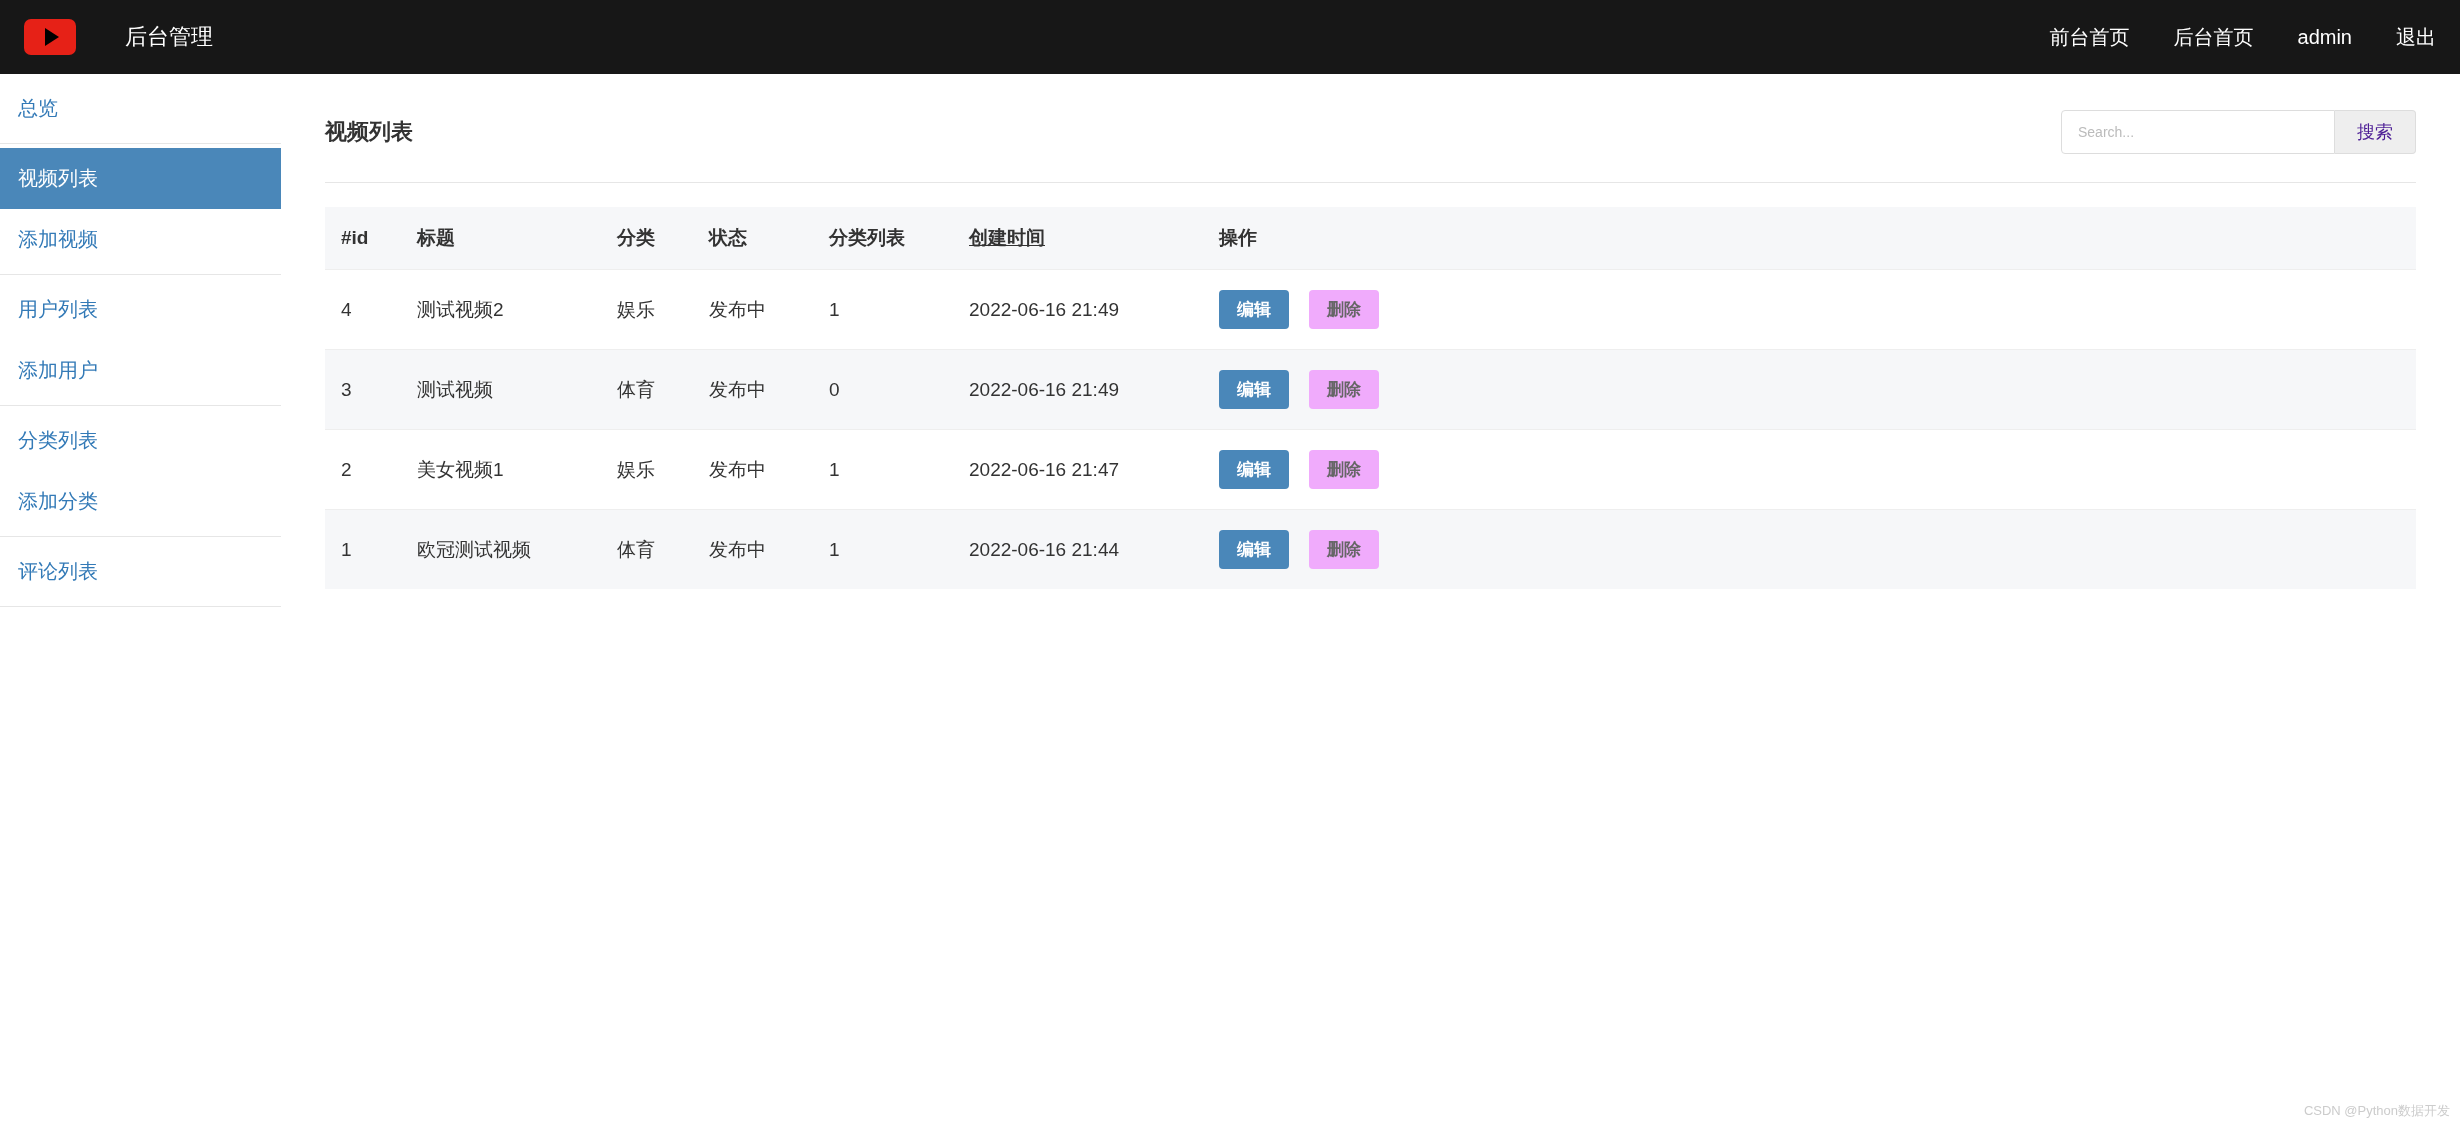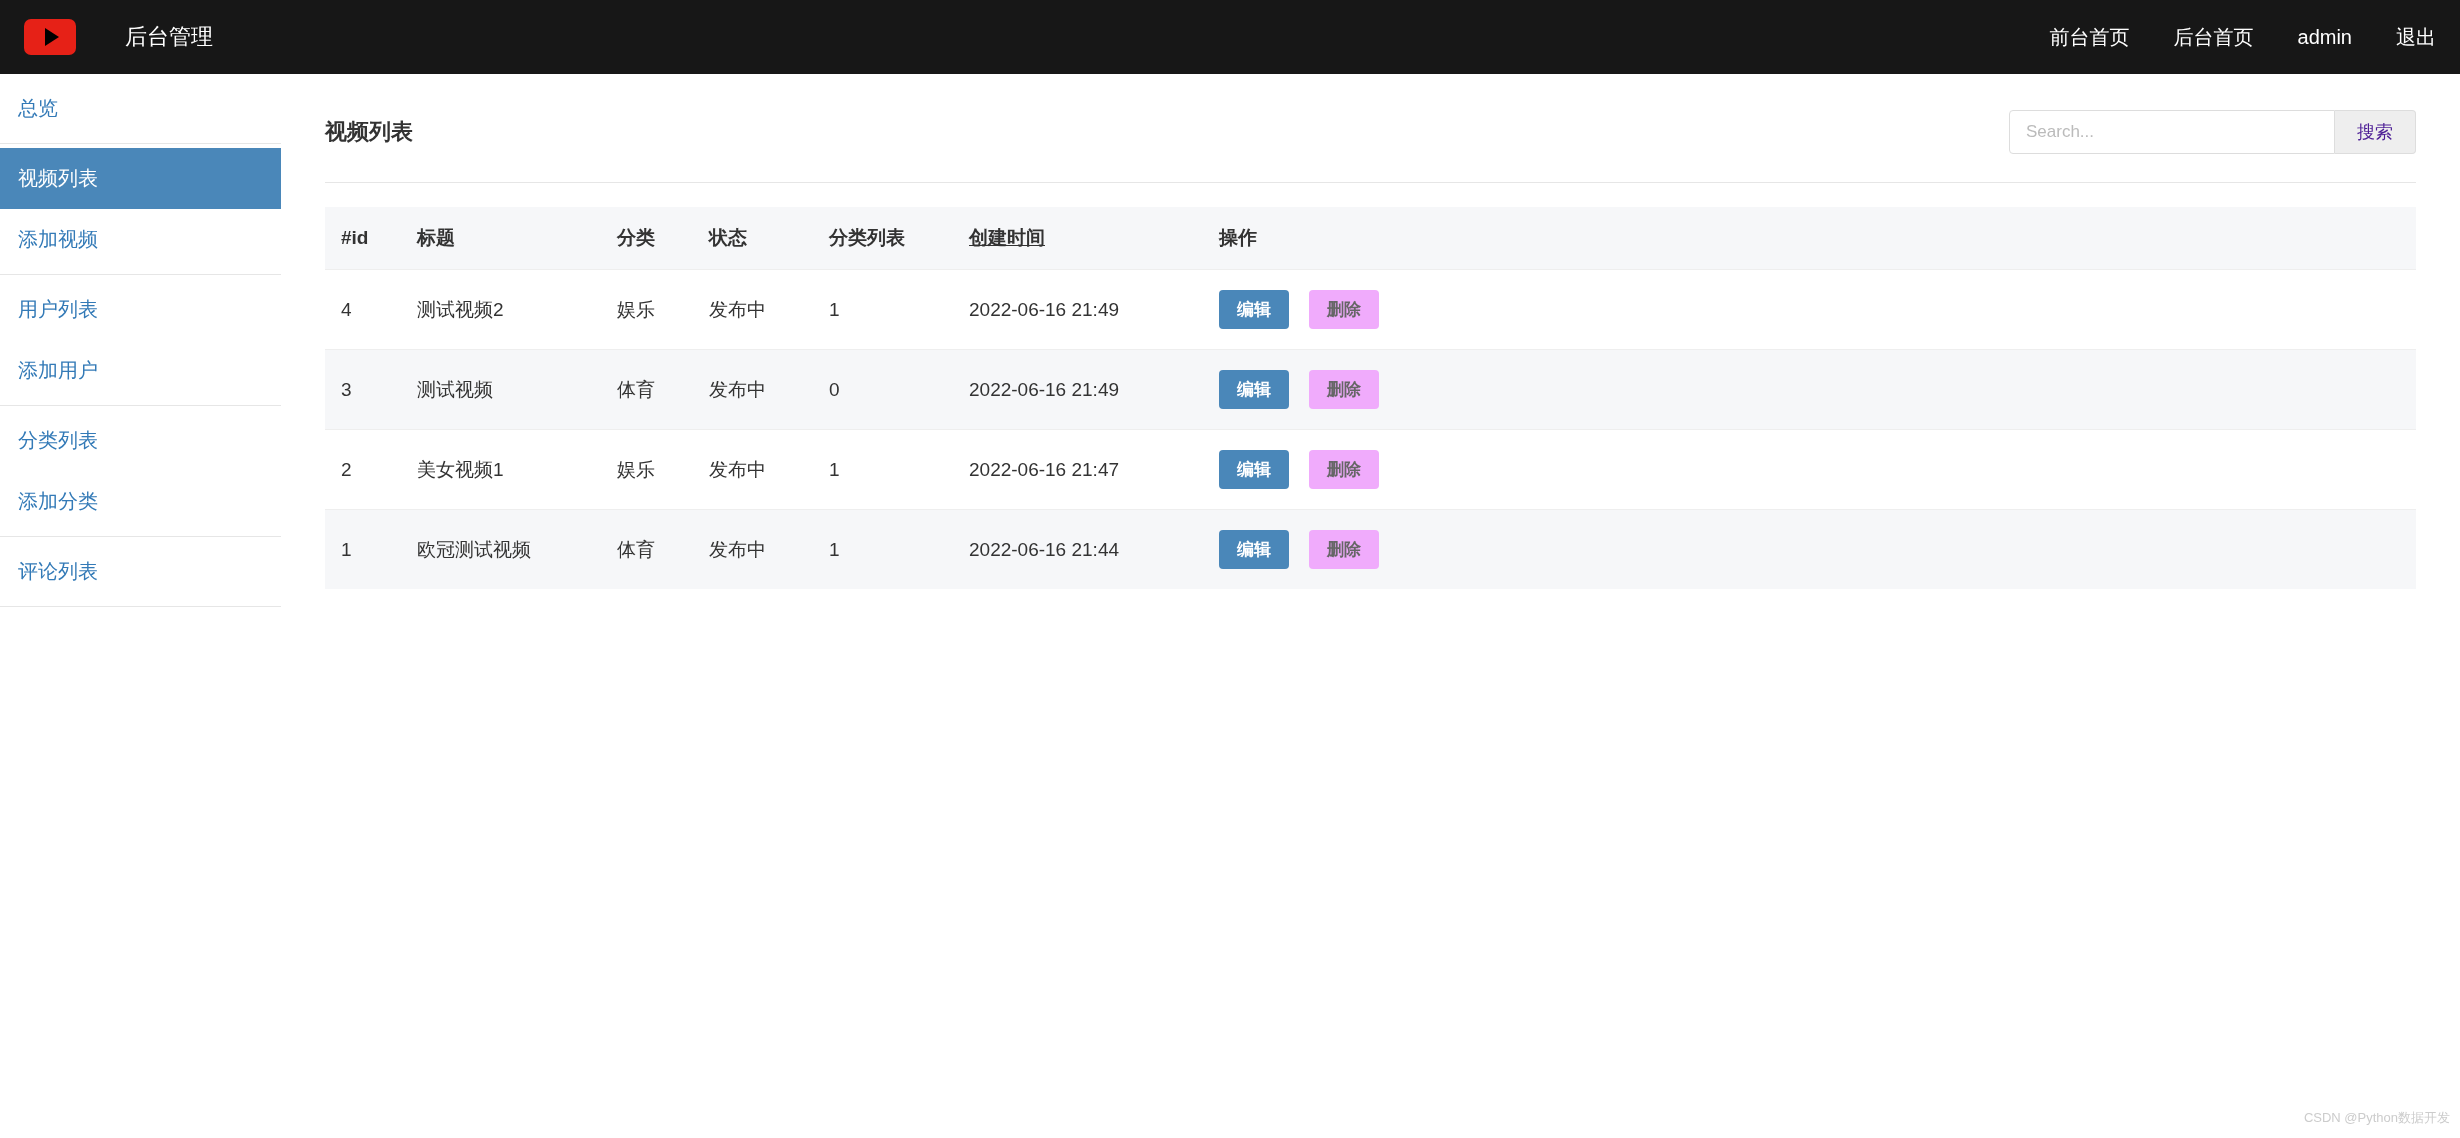--- a/index.html
+++ b/index.html
@@ -16,37 +16,37 @@
     .sidebar { width: 281px; background: #fff; }
     .side-group { border-bottom: 1px solid #e6e6e6; padding: 4px 0; }
     .side-item { display: block; padding: 17px 18px; font-size: 20px; color: #337ab7; cursor: pointer; }
     .side-item.active { background: #4a87b9; color: #fff; }
     
     .content { flex: 1; padding: 36px 44px; }
     .content-head { display: flex; align-items: center; margin-bottom: 28px; }
     .page-title { font-size: 22px; font-weight: 700; color: #333; }
     .head-spacer { flex: 1; }
     .search-box { display: flex; }
-    .search-input { width: 326px; height: 44px; border: 1px solid #ddd; border-radius: 4px 0 0 4px; padding: 0 16px; font-size: 17px; color: #999; outline: none; }
+    .search-input { width: 274px; height: 44px; border: 1px solid #ddd; border-radius: 4px 0 0 4px; padding: 0 16px; font-size: 14px; color: #999; outline: none; }
     .search-input::placeholder { color: #bbb; }
     .search-btn { background: #eee; border: 1px solid #ddd; border-left: none; border-radius: 0 4px 4px 0; padding: 0 22px; font-size: 18px; color: #4c1d95; cursor: pointer; }
     
     .divider { border: none; border-top: 1px solid #e6e6e6; margin-bottom: 24px; }
     
     table { width: 100%; border-collapse: collapse; }
     thead tr { background: #f6f7f9; }
     th { text-align: left; padding: 18px 12px; font-size: 19px; font-weight: 700; color: #333; }
     tbody tr { border-top: 1px solid #eee; }
     tbody tr:nth-child(even) { background: #f6f7f9; }
     td { padding: 20px 12px; font-size: 19px; color: #333; }
     .btn { display: inline-block; padding: 8px 18px; border-radius: 4px; font-size: 17px; cursor: pointer; border: none; font-weight: 600; }
     .btn-edit { background: #4a87b9; color: #fff; margin-right: 20px; }
     .btn-del { background: #f0abfc; color: #666; }
     
-    .watermark { position: fixed; right: 10px; bottom: 11px; font-size: 13px; color: #ccc; }
+    .watermark { position: fixed; right: 10px; bottom: 18px; font-size: 13px; color: #ccc; }
     
     .col-id { width: 80px; padding-left: 16px; }
     .col-title { width: 200px; }
     .col-cat { width: 92px; }
     .col-status { width: 120px; }
     .col-views { width: 140px; }
     .col-time { width: 250px; text-decoration: underline; }
   </style>
 </head>
 <body>

